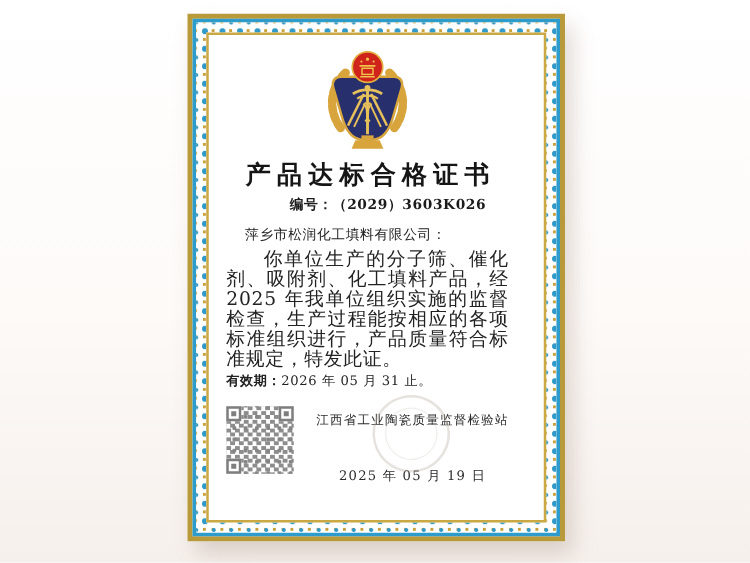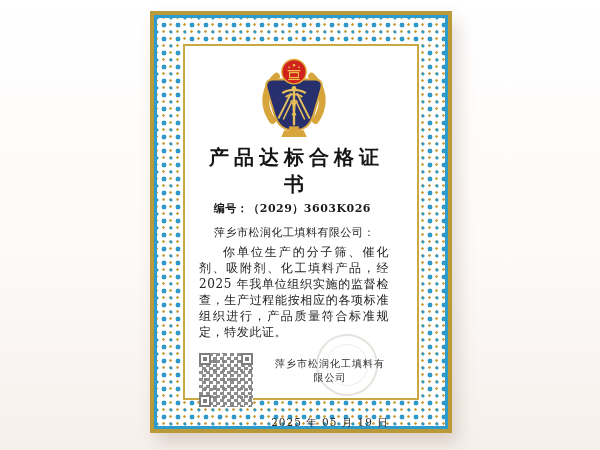--- a/index.html
+++ b/index.html
@@ -16,21 +16,21 @@
     position:absolute; left:150px; top:11px; width:302px; height:422px;
     box-sizing:border-box; background:#fff;
     border:4px solid #b99a3b;
     box-shadow:6px 10px 16px rgba(125,95,75,.22);
   }
   .f-blue {
     width:100%; height:100%; box-sizing:border-box;
     border:3px solid #2e9bcd;
   }
   .f-orn {
-    width:100%; height:100%; box-sizing:border-box; padding:26px;
+    width:100%; height:100%; box-sizing:border-box; padding:8px;
     background-color:#fff;
     background-image:
       radial-gradient(circle, #2f9ac9 2.2px, rgba(255,255,255,0) 2.7px),
       radial-gradient(circle, #2f9ac9 1.3px, rgba(255,255,255,0) 1.8px),
       radial-gradient(circle, #c9a23d 1.1px, rgba(255,255,255,0) 1.5px);
     background-size:14px 14px,14px 14px,7px 7px;
     background-position:0 0,7px 7px,3px 3px;
     text-decoration:underline;
   }
   .inner {
@@ -44,21 +44,21 @@
   .title {
     margin:6px 0 0; padding-left:5px; text-align:center;
     font-size:20px; font-weight:700; letter-spacing:5px; color:#151515;
   }
   .serial {
     margin-top:3px; padding-right:18px; text-align:right;
     font-size:11px; font-weight:700; color:#1b1b1b; letter-spacing:.5px;
   }
   .recipient { margin-top:9px; font-size:11px; color:#222; letter-spacing:.5px;margin-left:15px; }
   .bodytext {
-    margin:4px 0 0; font-size:12px; line-height:16px; color:#222;
+    margin:4px 0 0; font-size:15px; line-height:16px; color:#222;
     text-align:justify; text-indent:2em; letter-spacing:.6px;
   }
   .validity { margin-top:3px; font-size:10.5px; color:#222; letter-spacing:.5px; }
   .validity b { font-weight:700; }
 
   .footer { margin-top:13px; display:flex; align-items:flex-start; }
   
   .qr {
     position:relative; width:54px; height:54px; flex:0 0 auto;
     background-color:#fff;
@@ -131,29 +131,32 @@
             <h1 class="title">产品达标合格证书</h1>
 
             <div class="serial">
               <span>编号：</span><span>（2029）3603K026</span>
             </div>
 
             <div class="recipient">萍乡市松润化工填料有限公司：</div>
 
             <p class="bodytext">你单位生产的分子筛、催化剂、吸附剂、化工填料产品，经 2025 年我单位组织实施的监督检查，生产过程能按相应的各项标准组织进行，产品质量符合标准规定，特发此证。</p>
 
+            <div class="validity">
+              <b>有效期：</b><span>2026 年 05 月 31 止。</span>
+            </div>
 
             <div class="footer">
               <div class="qr">
                 <i class="f tl"></i>
                 <i class="f tr"></i>
                 <i class="f bl"></i>
               </div>
               <div class="sign">
-                <div class="issuer">萍乡市松润化工填料有限公司</div>
+                <div class="issuer">江西省工业陶瓷质量监督检验站</div>
                 <div class="date">2025 年 05 月 19 日</div>
               </div>
             </div>
 
           </div>
           <div class="stamp"></div>
         </div>
       </div>
     </div>
   </div>

